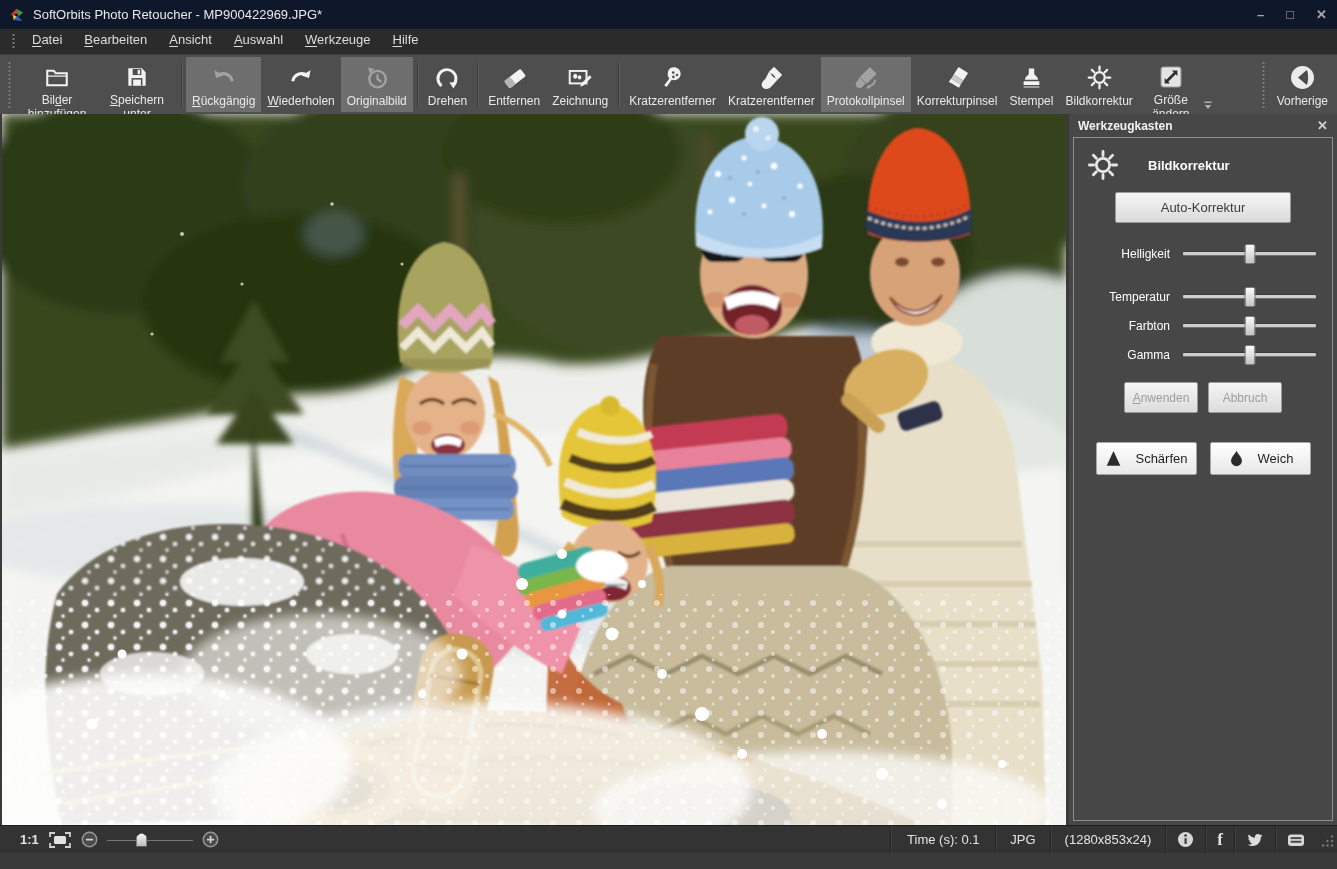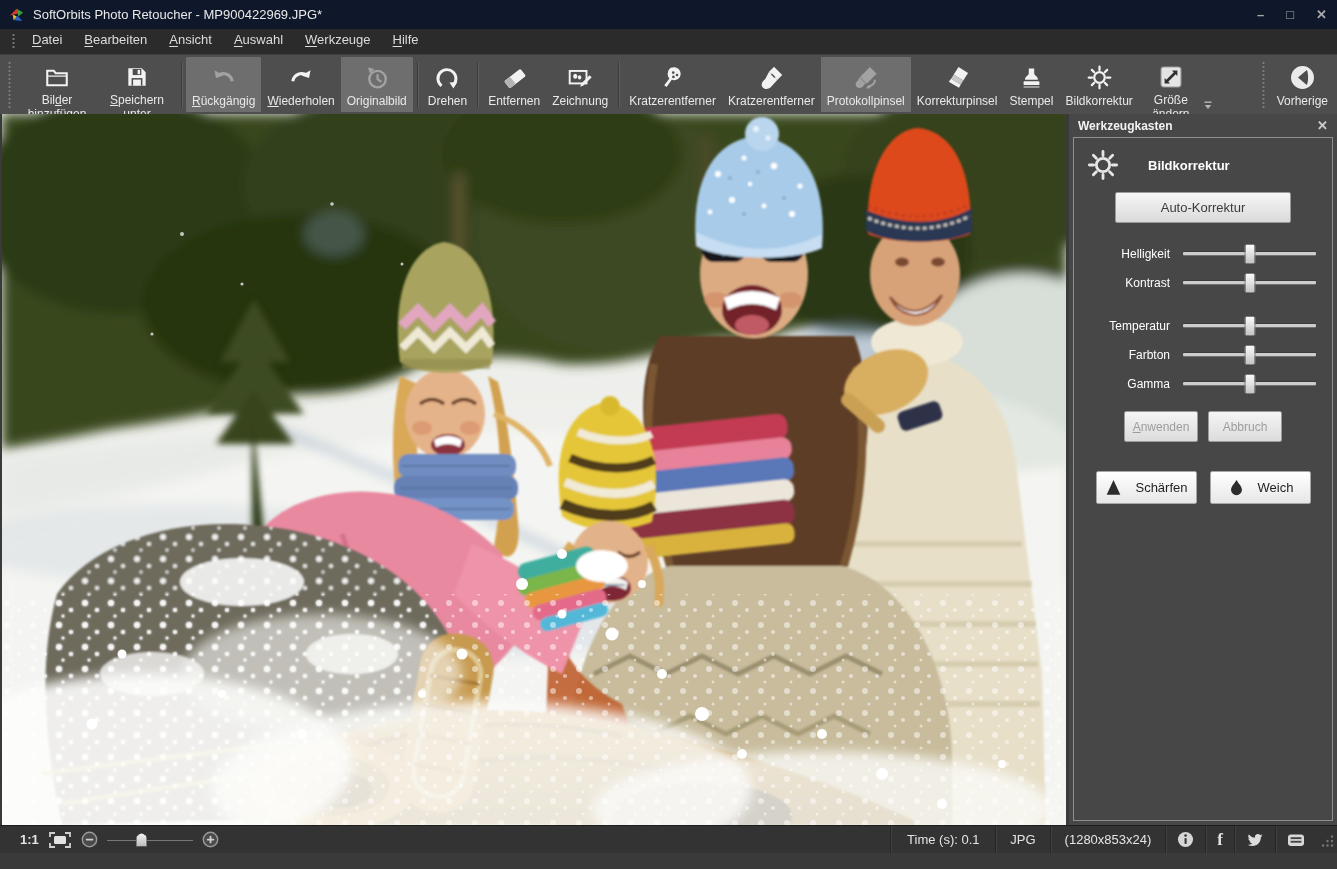--- a/index.html
+++ b/index.html
@@ -617,26 +617,20 @@
         </div>
         <button class="auto-btn">Auto-Korrektur</button>
 
         <div class="sliders">
           <div class="srow">
             <span class="slabel">Helligkeit</span>
             <div class="strack">
                 <div class="shandle"></div>
               </div>
           </div>
-          <div class="srow">
-            <span class="slabel">Kontrast</span>
-            <div class="strack">
-                <div class="shandle"></div>
-              </div>
-          </div>
         </div>
 
         <div class="sliders g2">
           <div class="srow">
             <span class="slabel">Temperatur</span>
             <div class="strack">
                 <div class="shandle"></div>
               </div>
           </div>
           <div class="srow">

